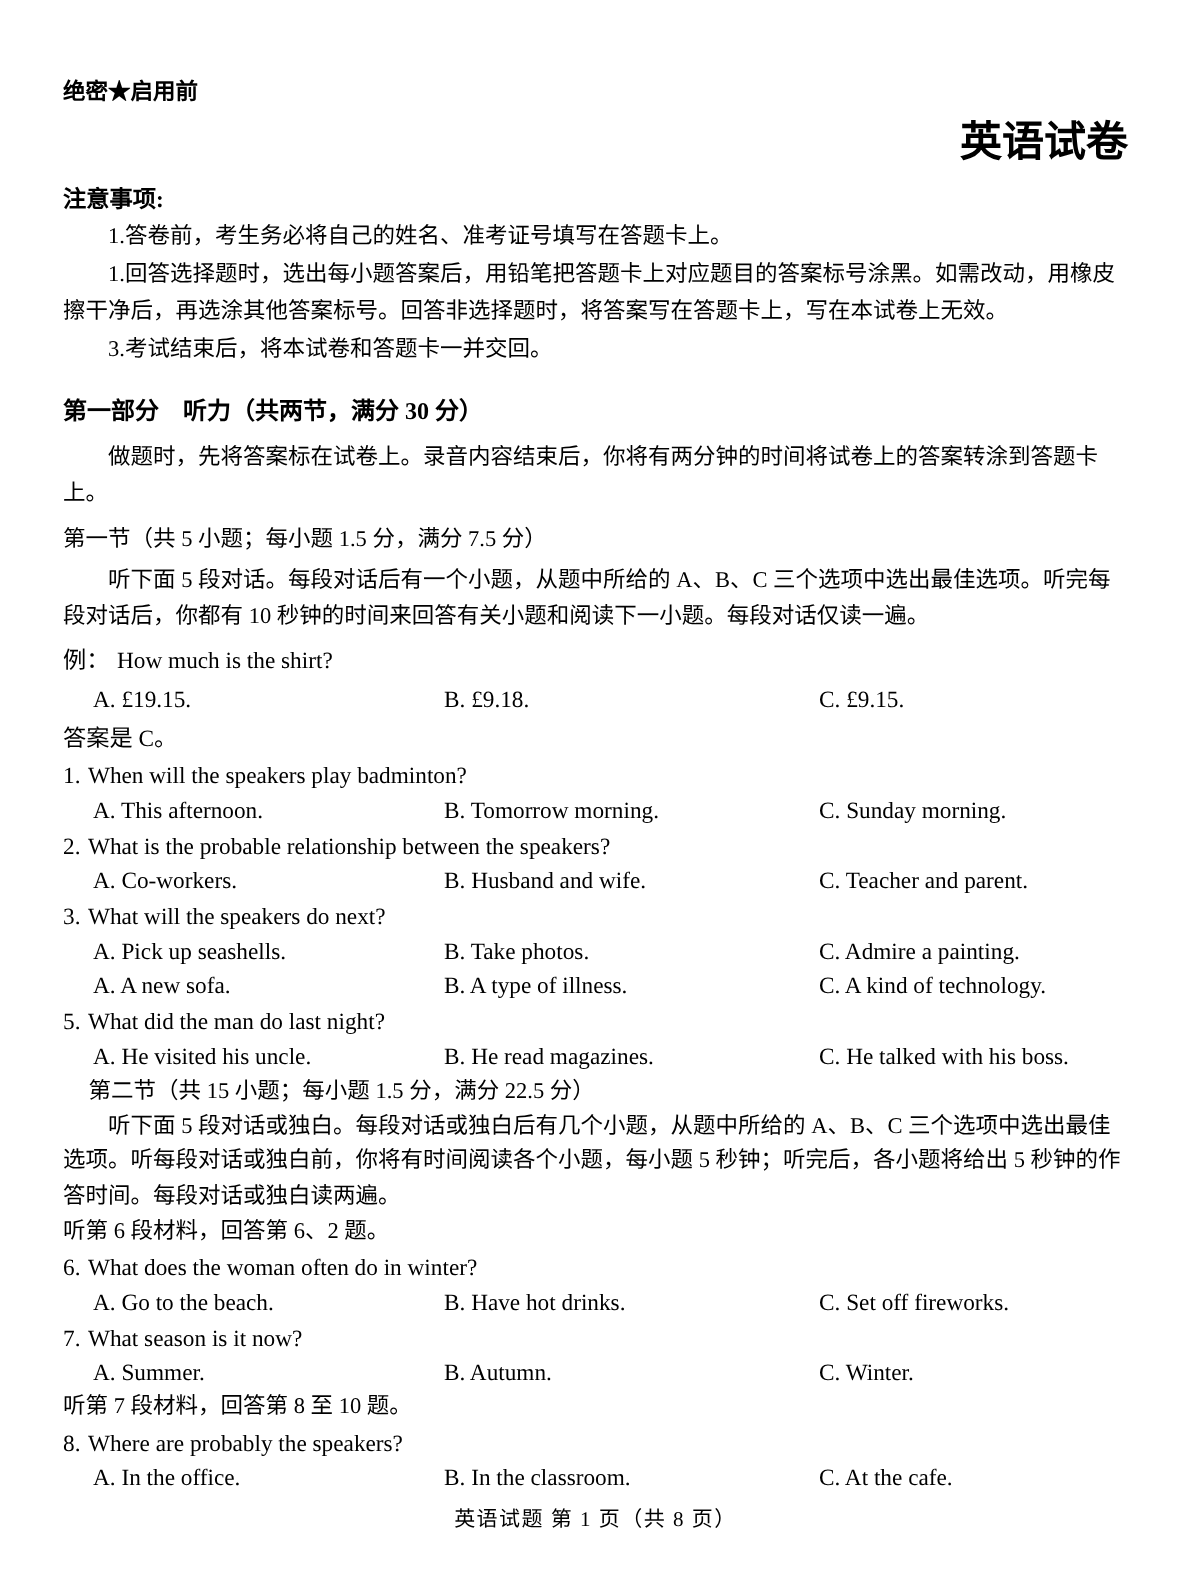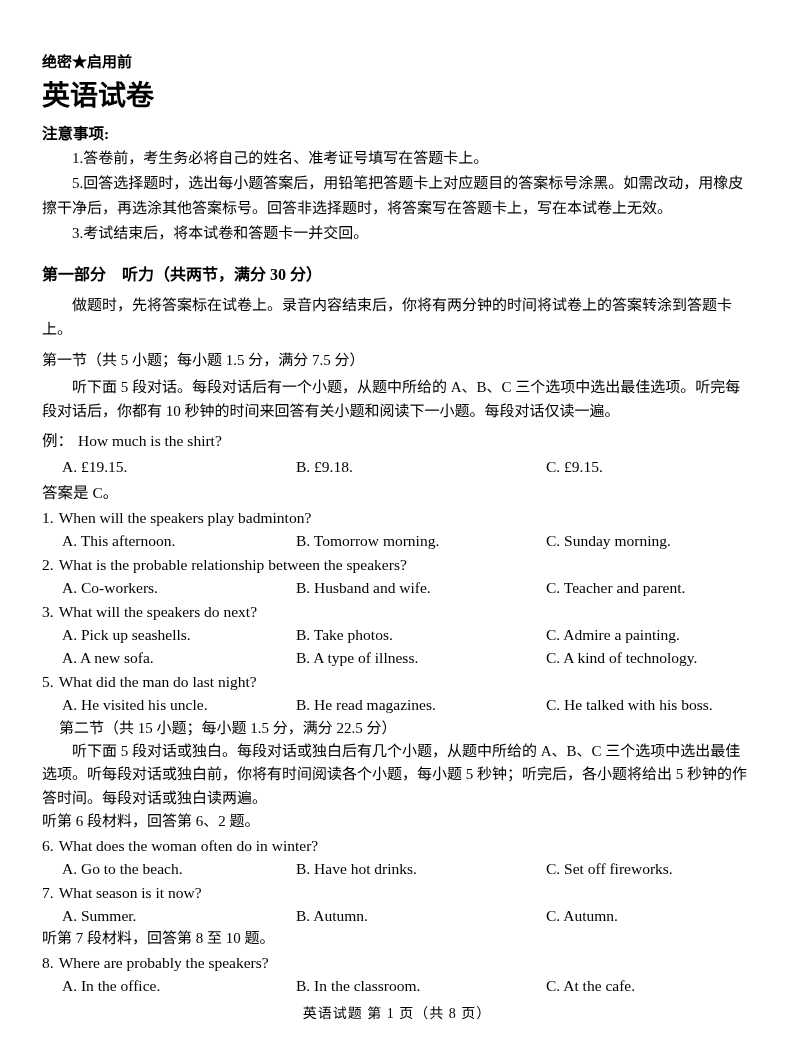--- a/index.html
+++ b/index.html
@@ -16,21 +16,21 @@
     font-family: "Liberation Serif", "DejaVu Serif", serif;
     font-size: 15px;
   }
   .classification {
     font-weight: bold;
     font-size: 15px;
     line-height: 18px;
   }
   .exam-title {
     margin: 8px 0 10px 0;
-    text-align: left;
+    text-align: right;
     font-size: 28px;
     font-weight: bold;
     line-height: 34px;
   }
   .notice-heading {
     font-weight: bold;
     font-size: 15.5px;
     line-height: 21px;
     margin-bottom: 2px;
   }
@@ -95,21 +95,21 @@
 
 <div class="page">
 
   <div class="classification">绝密★启用前</div>
 
   <div class="exam-title">英语试卷</div>
 
   <div class="notice">
     <div class="notice-heading">注意事项:</div>
     <p class="cn-par">1.答卷前，考生务必将自己的姓名、准考证号填写在答题卡上。</p>
-    <p class="cn-par">5.回答选择题时，选出每小题答案后，用铅笔把答题卡上对应题目的答案标号涂黑。如需改动，用橡皮擦干净后，再选涂其他答案标号。回答非选择题时，将答案写在答题卡上，写在本试卷上无效。</p>
+    <p class="cn-par">1.回答选择题时，选出每小题答案后，用铅笔把答题卡上对应题目的答案标号涂黑。如需改动，用橡皮擦干净后，再选涂其他答案标号。回答非选择题时，将答案写在答题卡上，写在本试卷上无效。</p>
     <p class="cn-par">3.考试结束后，将本试卷和答题卡一并交回。</p>
   </div>
 
   <div class="part-heading">第一部分　听力（共两节，满分 30 分）</div>
 
   <p class="intro-par">做题时，先将答案标在试卷上。录音内容结束后，你将有两分钟的时间将试卷上的答案转涂到答题卡上。</p>
 
   <div class="section-heading">第一节（共 5 小题；每小题 1.5 分，满分 7.5 分）</div>
 
   <p class="instr-par">听下面 5 段对话。每段对话后有一个小题，从题中所给的 A、B、C 三个选项中选出最佳选项。听完每段对话后，你都有 10 秒钟的时间来回答有关小题和阅读下一小题。每段对话仅读一遍。</p>
@@ -197,21 +197,21 @@
       </div>
     </div>
 
     <div class="q-block">
       <div class="line q-line">
         <span class="q-num">7.</span><span>What season is it now?</span>
       </div>
       <div class="opts">
         <span>A. Summer.</span>
         <span>B. Autumn.</span>
-        <span>C. Autumn.</span>
+        <span>C. Winter.</span>
       </div>
     </div>
 
     <div class="line" style="font-size:15px;">听第 7 段材料，回答第 8 至 10 题。</div>
 
     <div class="q-block">
       <div class="line q-line">
         <span class="q-num">8.</span><span>Where are probably the speakers?</span>
       </div>
       <div class="opts">

